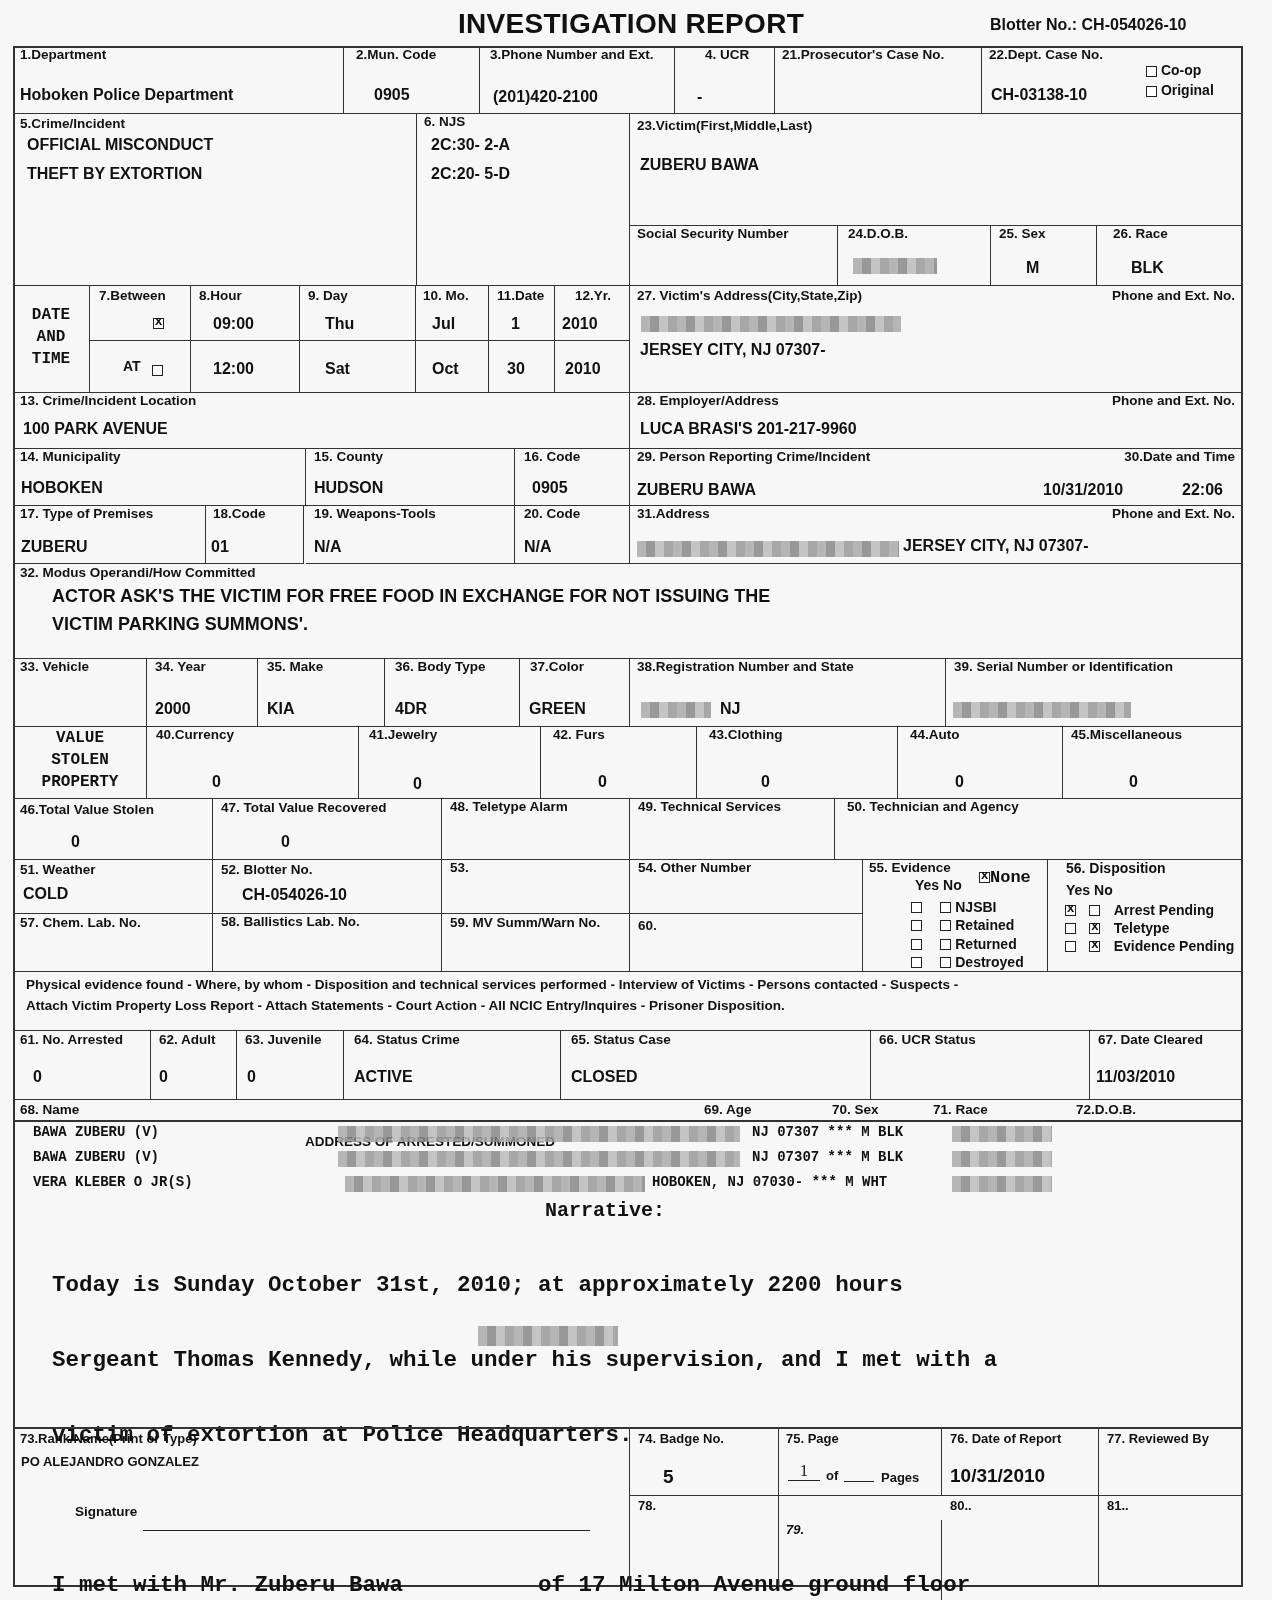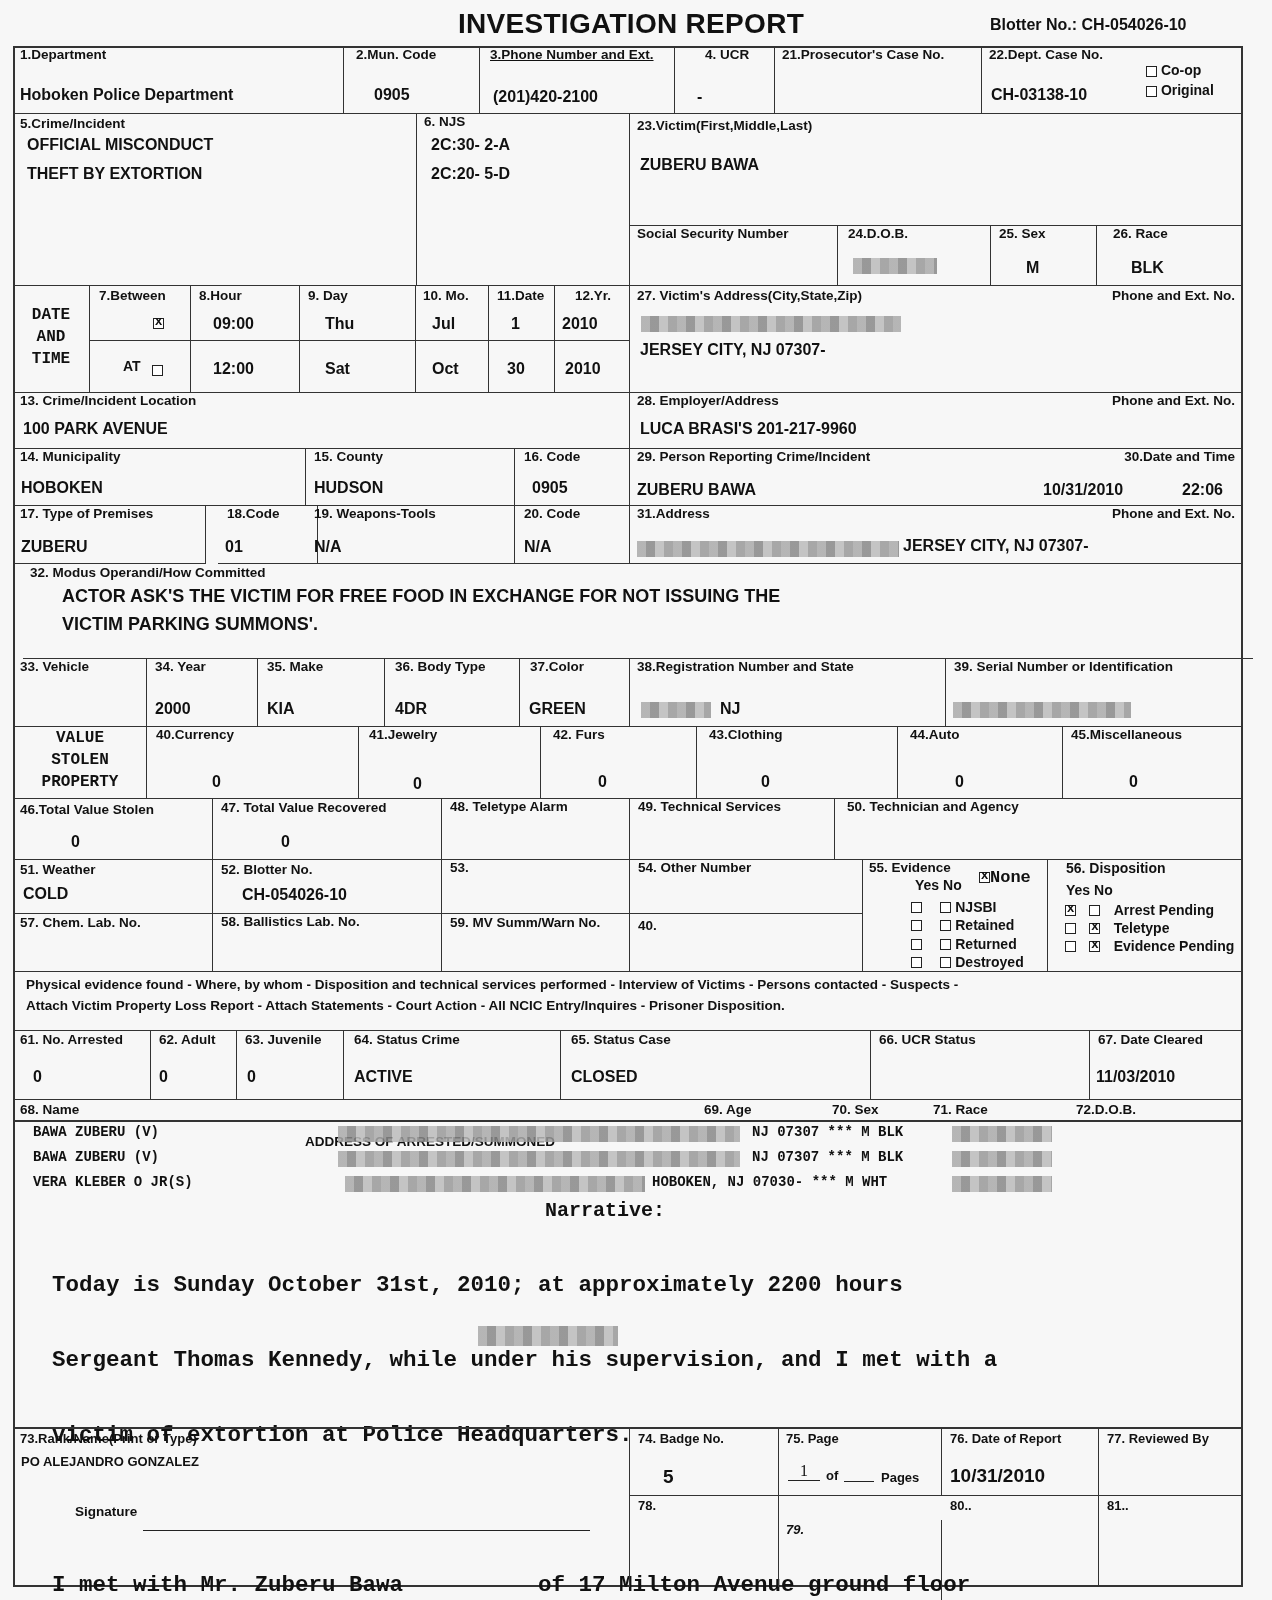--- a/index.html
+++ b/index.html
@@ -32,21 +32,21 @@
 
 <div class="cell" style="left:13px;top:46px;width:331px;height:68px;">
   <div class="lbl" style="left:7px;top:1px;">1.Department</div>
   <div class="val" style="left:7px;top:40px;font-weight:bold;">Hoboken Police Department</div>
 </div>
 <div class="cell" style="left:344px;top:46px;width:136px;height:68px;">
   <div class="lbl" style="left:12px;top:1px;">2.Mun. Code</div>
   <div class="val" style="left:30px;top:40px;">0905</div>
 </div>
 <div class="cell" style="left:480px;top:46px;width:195px;height:68px;">
-  <div class="lbl" style="left:10px;top:1px;text-decoration:underline;">3.Phone Number and Ext.</div>
+  <div class="lbl" style="left:10px;top:1px;">3.Phone Number and Ext.</div>
   <div class="val" style="left:13px;top:42px;">(201)420-2100</div>
 </div>
 <div class="cell" style="left:675px;top:46px;width:100px;height:68px;">
   <div class="lbl" style="left:30px;top:1px;">4. UCR</div>
   <div class="val" style="left:22px;top:42px;">-</div>
 </div>
 <div class="cell" style="left:775px;top:46px;width:207px;height:68px;">
   <div class="lbl" style="left:7px;top:1px;">21.Prosecutor's Case No.</div>
 </div>
 <div class="cell" style="left:982px;top:46px;width:261px;height:68px;border-right:none;">
@@ -171,40 +171,40 @@
   <div class="lbl" style="right:8px;top:0px;">30.Date and Time</div>
   <div class="val" style="left:7px;top:32px;">ZUBERU  BAWA</div>
   <div class="val" style="left:413px;top:32px;">10/31/2010</div>
   <div class="val" style="left:552px;top:32px;">22:06</div>
 </div>
 
 <div class="cell" style="left:13px;top:506px;width:193px;height:58px;">
   <div class="lbl" style="left:7px;top:0px;">17. Type of Premises</div>
   <div class="val" style="left:8px;top:32px;">ZUBERU</div>
 </div>
-<div class="cell" style="left:218px;top:506px;width:100px;height:58px;text-align:center;">
+<div class="cell" style="left:204px;top:506px;width:100px;height:58px;text-align:center;">
   <div class="lbl" style="left:9px;top:0px;">18.Code</div>
   <div class="val" style="left:7px;top:32px;">01</div>
 </div>
 <div class="cell" style="left:306px;top:506px;width:209px;height:58px;">
   <div class="lbl" style="left:8px;top:0px;">19. Weapons-Tools</div>
   <div class="val" style="left:8px;top:32px;">N/A</div>
 </div>
 <div class="cell" style="left:515px;top:506px;width:115px;height:58px;">
   <div class="lbl" style="left:9px;top:0px;">20. Code</div>
   <div class="val" style="left:9px;top:32px;">N/A</div>
 </div>
 <div class="cell" style="left:630px;top:506px;width:613px;height:58px;border-right:none;">
   <div class="lbl" style="left:7px;top:0px;">31.Address</div>
   <div class="lbl" style="right:8px;top:0px;">Phone and Ext. No.</div>
   <div class="redact" style="left:7px;top:35px;width:262px;"></div>
   <div class="val" style="left:273px;top:31px;">JERSEY CITY, NJ 07307-</div>
 </div>
 
-<div class="cell" style="left:23px;top:564px;width:1230px;height:95px;border-right:none;">
+<div class="cell" style="left:13px;top:564px;width:1230px;height:95px;border-right:none;">
   <div class="lbl" style="left:7px;top:1px;">32. Modus Operandi/How Committed</div>
   <div class="val" style="left:39px;top:22px;font-size:18px;">ACTOR ASK'S THE VICTIM FOR FREE FOOD IN EXCHANGE FOR NOT ISSUING  THE</div>
   <div class="val" style="left:39px;top:50px;font-size:18px;">VICTIM PARKING SUMMONS'.</div>
 </div>
 
 <div class="cell" style="left:13px;top:659px;width:134px;height:68px;">
   <div class="lbl" style="left:7px;top:0px;">33. Vehicle</div>
 </div>
 <div class="cell" style="left:147px;top:659px;width:111px;height:68px;">
   <div class="lbl" style="left:8px;top:0px;">34. Year</div>
@@ -299,21 +299,21 @@
 <div class="cell" style="left:13px;top:914px;width:200px;height:58px;">
   <div class="lbl" style="left:7px;top:1px;">57. Chem. Lab. No.</div>
 </div>
 <div class="cell" style="left:213px;top:914px;width:229px;height:58px;">
   <div class="lbl" style="left:8px;top:0px;">58. Ballistics Lab. No.</div>
 </div>
 <div class="cell" style="left:442px;top:914px;width:188px;height:58px;">
   <div class="lbl" style="left:8px;top:1px;">59. MV Summ/Warn No.</div>
 </div>
 <div class="cell" style="left:630px;top:914px;width:233px;height:58px;">
-  <div class="lbl" style="left:8px;top:4px;">40.</div>
+  <div class="lbl" style="left:8px;top:4px;">60.</div>
 </div>
 
 <div class="cell" style="left:863px;top:860px;width:185px;height:112px;">
   <div class="lbl" style="left:6px;top:0px;">55. Evidence</div>
   <div class="lbl" style="left:116px;top:8px;font-family:'Liberation Mono',monospace;font-size:17px;"><span class="cb checked"></span><span>None</span></div>
   <div class="lbl" style="left:52px;top:17px;font-size:14px;">Yes No</div>
   <div class="abs" style="left:48px;top:38px;">
     <span class="cb"></span>&nbsp;&nbsp;&nbsp;&nbsp;<span class="cb"></span> <span class="lbl" style="position:static;font-size:14px;">NJSBI</span>
   </div>
   <div class="abs" style="left:48px;top:56px;">

